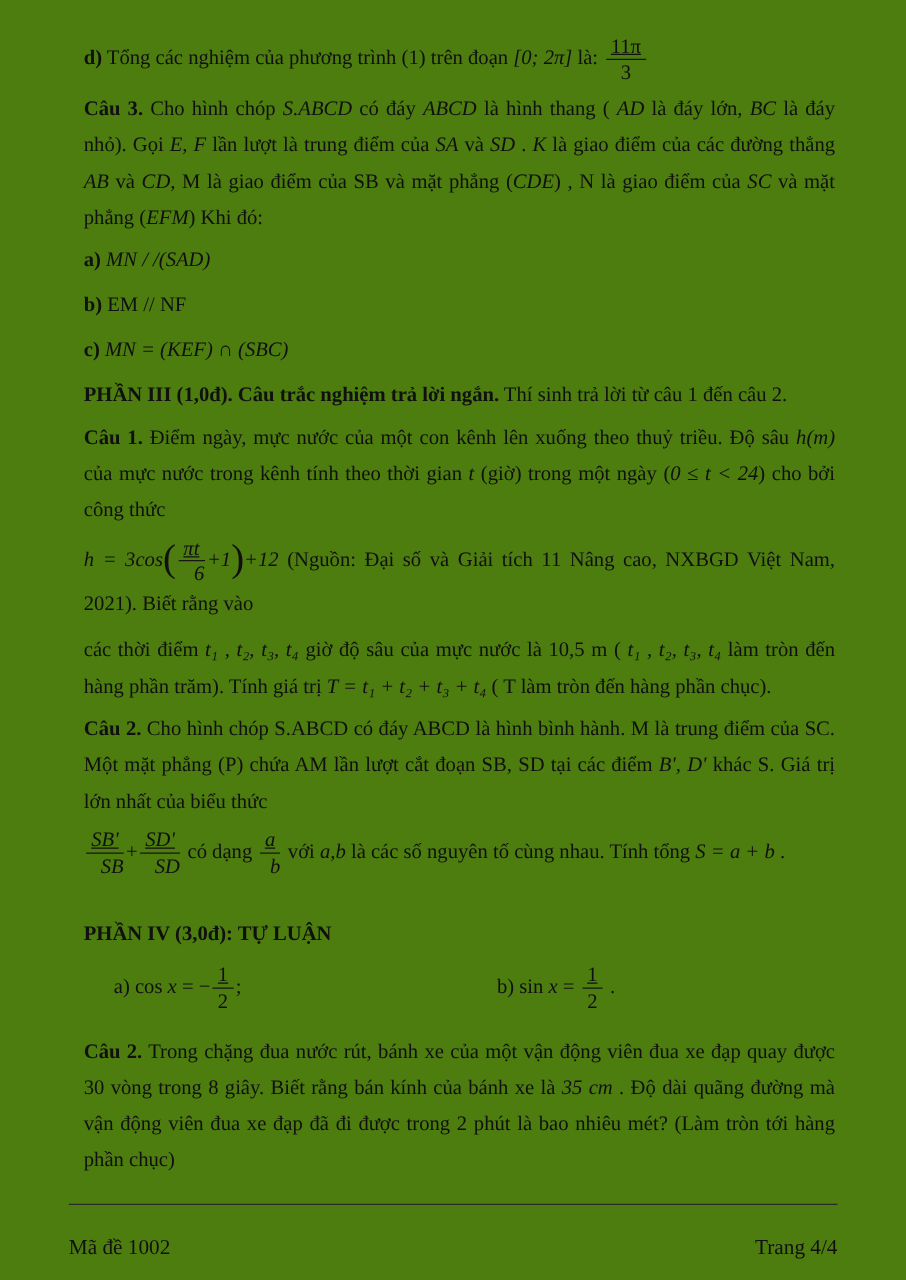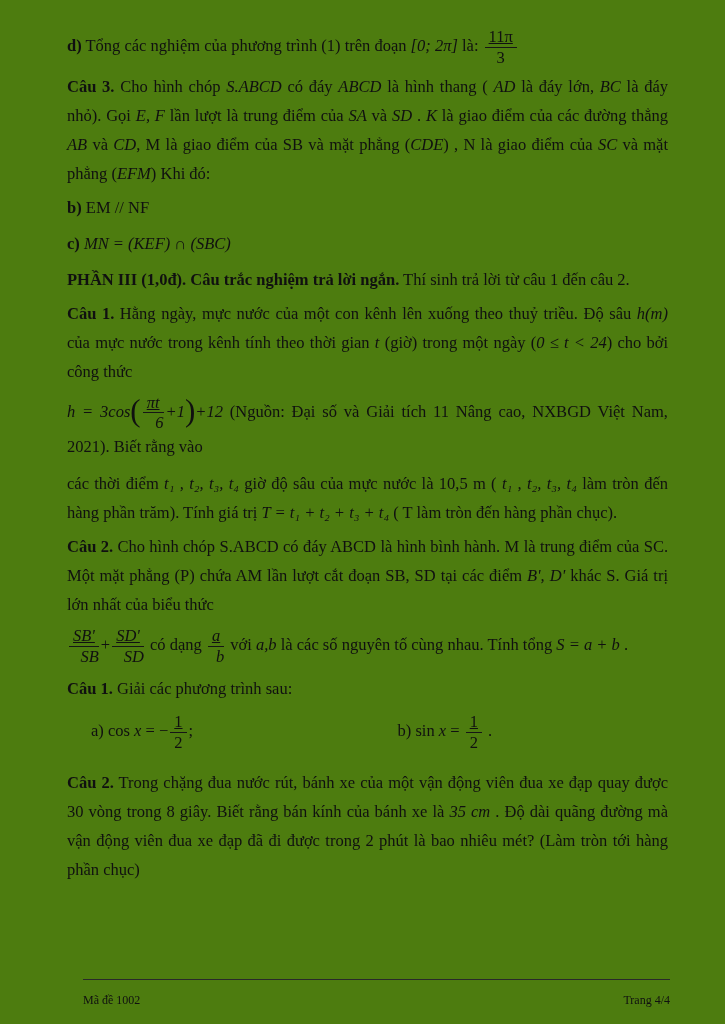--- a/index.html
+++ b/index.html
@@ -21,73 +21,74 @@
   .fi { font-style:italic;text-align:right; }
   .bp { font-size:31px; font-weight:400; vertical-align:middle; line-height:1; position:relative; top:-2px; }
   .opt { margin-bottom:7px; }
   .fline { margin:8px 0 8px 0; }
   .hd4 { margin:30px 0 8px 0; }
   .eqrow { display:flex; margin:10px 0 16px 0; }
   .eq-a { width:55%; padding-left:24px; }
   .eq-b { width:45%; }
   .footer {
     position:absolute; left:55px; right:55px; bottom:16px;
-    border-top:1.2px solid #2a2a2a; padding-top:13px;
-    display:flex; justify-content:space-between; font-size:12px;margin-left:28px;
+    border-top:1.2px solid #2a2a2a; padding-top:24px;
+    display:flex; justify-content:space-between; font-size:17px;
   }
 </style>
 </head>
 <body>
 
 <div class="page">
   <div class="content">
 
     <p>
       <span class="b">d)</span><span> Tổng các nghiệm của phương trình (1) trên đoạn </span><span class="m">[0; 2π]</span><span> là: </span><span class="frac"><span class="fn">11π</span><span class="fd">3</span></span>
     </p>
 
     <p>
       <span class="b">Câu 3.</span><span> Cho hình chóp </span><span class="m">S.ABCD</span><span> có đáy </span><span class="m">ABCD</span><span> là hình thang ( </span><span class="m">AD</span><span> là đáy lớn, </span><span class="m">BC</span><span> là đáy nhỏ). Gọi </span><span class="m">E, F</span><span> lần lượt là trung điểm của </span><span class="m">SA</span><span> và </span><span class="m">SD</span><span> . </span><span class="m">K</span><span> là giao điểm của các đường thẳng </span><span class="m">AB</span><span> và </span><span class="m">CD</span><span>, M là giao điểm của SB và mặt phẳng (</span><span class="m">CDE</span><span>) , N là giao điểm của </span><span class="m">SC</span><span> và mặt phẳng (</span><span class="m">EFM</span><span>) Khi đó:</span>
     </p>
 
     <p class="single opt">
+      <span class="b">a)</span><span class="m"> MN / /(SAD)</span>
+    </p>
+    <p class="single opt">
       <span class="b">b)</span><span> EM // NF</span>
     </p>
     <p class="single opt">
       <span class="b">c)</span><span class="m"> MN = (KEF) ∩ (SBC)</span>
     </p>
 
     <p class="single">
       <span class="b">PHẦN III (1,0đ). Câu trắc nghiệm trả lời ngắn.</span><span> Thí sinh trả lời từ câu 1 đến câu 2.</span>
     </p>
 
     <p>
-      <span class="b">Câu 1.</span><span> Hằng ngày, mực nước của một con kênh lên xuống theo thuỷ triều. Độ sâu </span><span class="m">h(m)</span><span> của mực nước trong kênh tính theo thời gian </span><span class="m">t</span><span> (giờ) trong một ngày (</span><span class="m">0 ≤ t &lt; 24</span><span>) cho bởi công thức</span>
+      <span class="b">Câu 1.</span><span> Điểm ngày, mực nước của một con kênh lên xuống theo thuỷ triều. Độ sâu </span><span class="m">h(m)</span><span> của mực nước trong kênh tính theo thời gian </span><span class="m">t</span><span> (giờ) trong một ngày (</span><span class="m">0 ≤ t &lt; 24</span><span>) cho bởi công thức</span>
     </p>
 
     <p class="fline">
       <span class="m">h = 3cos</span><span class="bp">(</span><span class="frac fi"><span class="fn">πt</span><span class="fd">6</span></span><span class="m">+1</span><span class="bp">)</span><span class="m">+12</span><span> (Nguồn: Đại số và Giải tích 11 Nâng cao, NXBGD Việt Nam, 2021). Biết rằng vào</span>
     </p>
 
     <p>
       <span>các thời điểm </span><span class="m">t₁ , t₂, t₃, t₄</span><span> giờ độ sâu của mực nước là 10,5 m ( </span><span class="m">t₁ , t₂, t₃, t₄</span><span> làm tròn đến hàng phần trăm). Tính giá trị </span><span class="m">T = t₁ + t₂ + t₃ + t₄</span><span> ( T làm tròn đến hàng phần chục).</span>
     </p>
 
     <p>
       <span class="b">Câu 2.</span><span> Cho hình chóp S.ABCD có đáy ABCD là hình bình hành. M là trung điểm của SC. Một mặt phẳng (P) chứa AM lần lượt cắt đoạn SB, SD tại các điểm </span><span class="m">B', D'</span><span> khác S. Giá trị lớn nhất của biểu thức</span>
     </p>
 
     <p class="fline">
       <span class="frac fi"><span class="fn">SB'</span><span class="fd">SB</span></span><span>+</span><span class="frac fi"><span class="fn">SD'</span><span class="fd">SD</span></span><span> có dạng </span><span class="frac fi"><span class="fn">a</span><span class="fd">b</span></span><span> với </span><span class="m">a,b</span><span> là các số nguyên tố cùng nhau. Tính tổng </span><span class="m">S = a + b</span><span> .</span>
     </p>
 
+    <p class="single b hd4">PHẦN IV (3,0đ): TỰ LUẬN</p>
 
-    <p class="single">
-      <span class="b">Câu 1.</span><span> Giải các phương trình sau:</span>
-    </p>
 
     <div class="eqrow">
       <div class="eq-a">
         <span>a)</span><span> cos </span><span class="m">x</span><span> = −</span><span class="frac"><span class="fn">1</span><span class="fd">2</span></span><span>;</span>
       </div>
       <div class="eq-b">
         <span>b)</span><span> sin </span><span class="m">x</span><span> = </span><span class="frac"><span class="fn">1</span><span class="fd">2</span></span><span> .</span>
       </div>
     </div>
 

